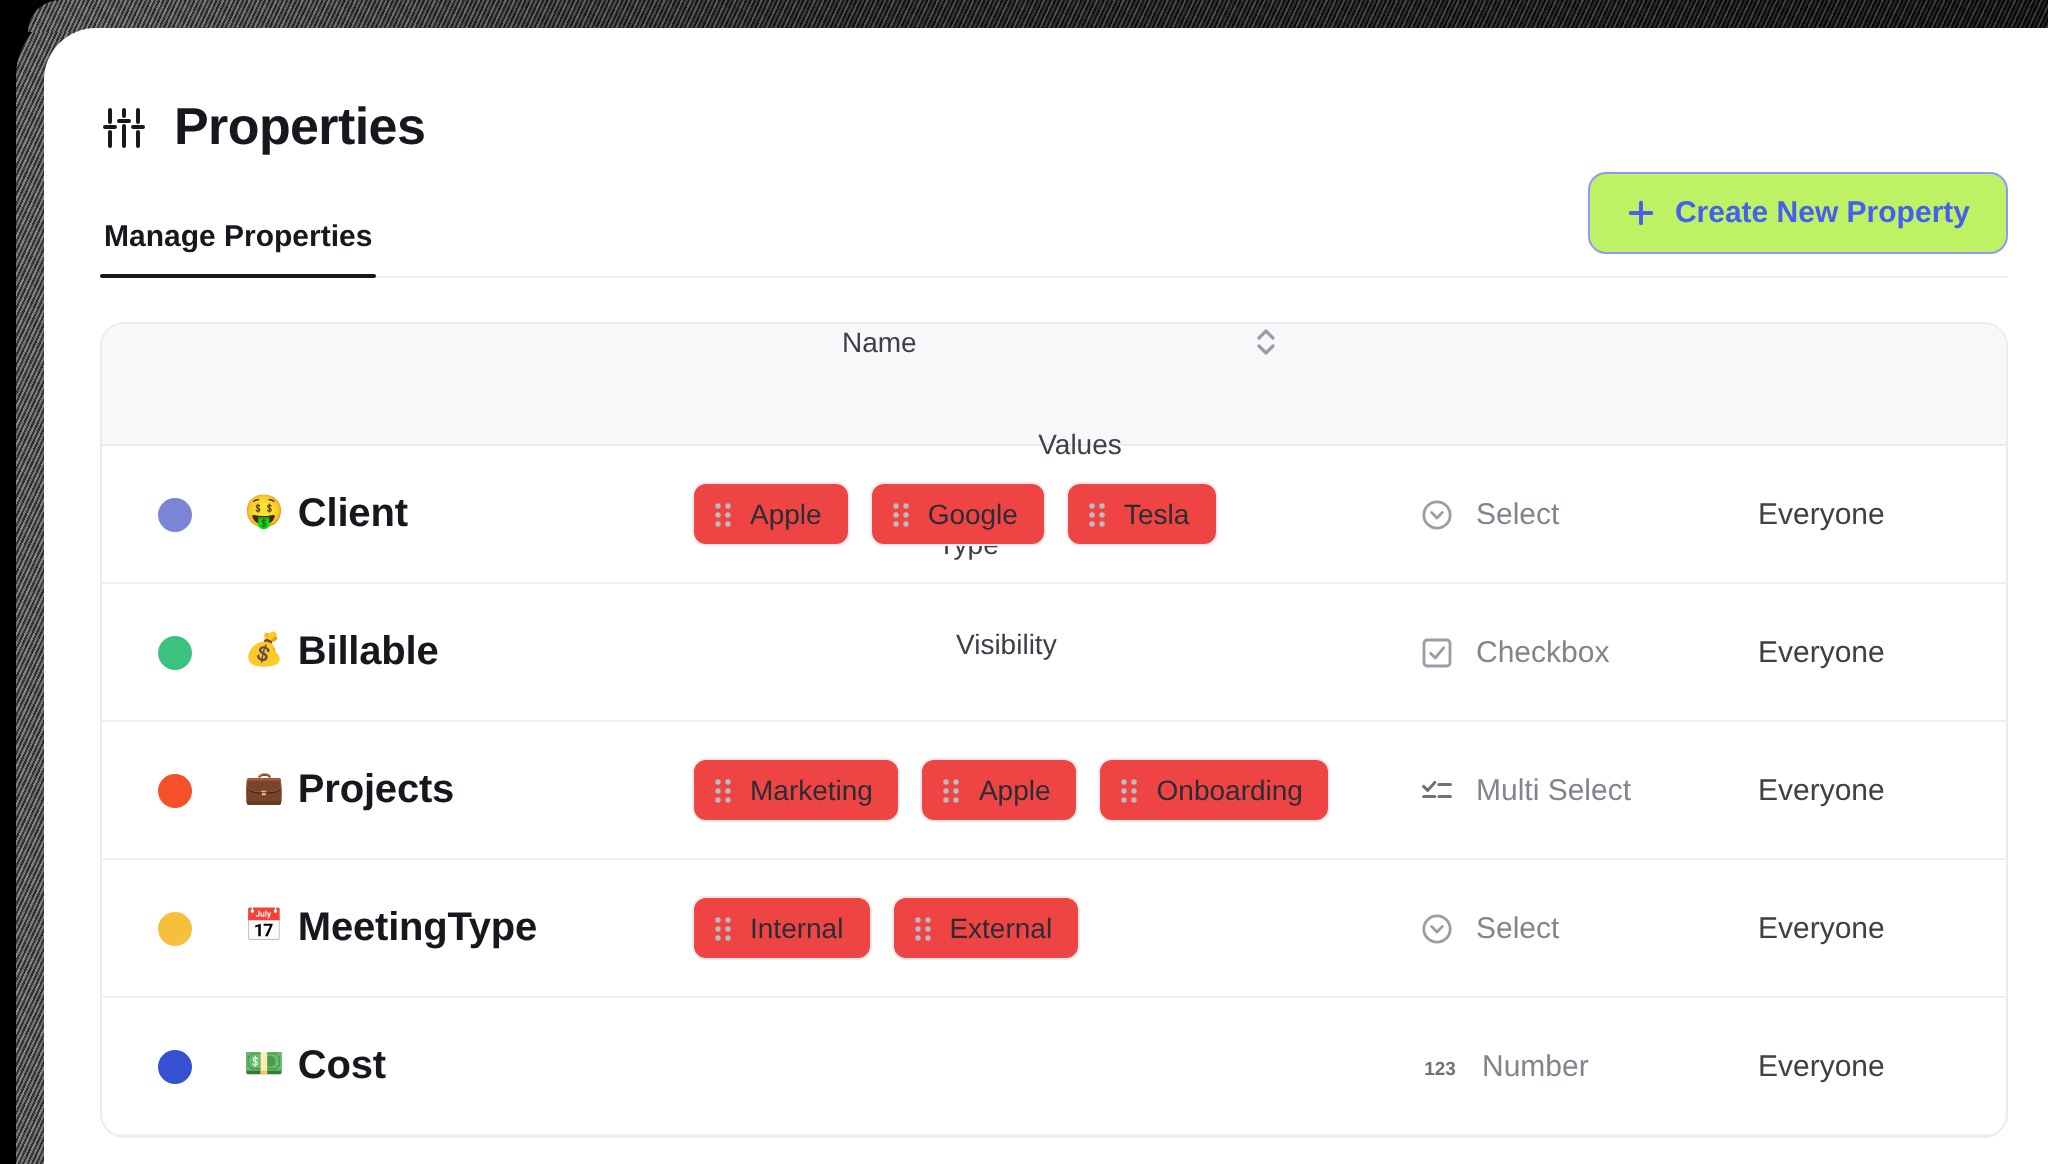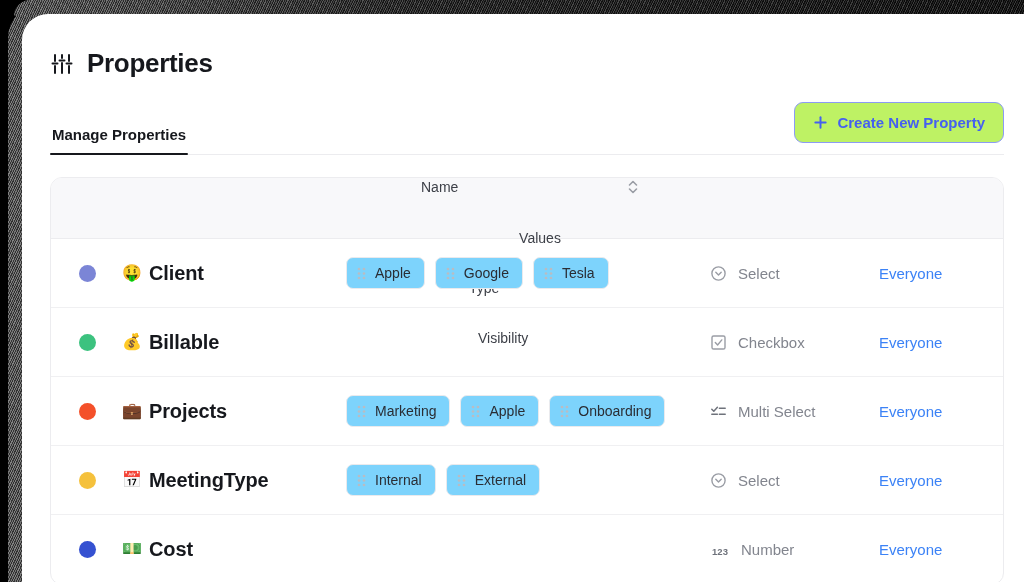--- a/index.html
+++ b/index.html
@@ -35,21 +35,21 @@
   .window-inner { padding:24px 28px 0 28px; }
 
   
   .page-header { display:flex; align-items:center; gap:13px; padding-top:10px; }
   .sliders-icon { width:24px; height:24px; display:block; flex:none; }
   .page-title { font-size:26px; font-weight:700; color:#16181d; letter-spacing:-.3px; }
 
   
   .tabs-row {
     display:flex; align-items:flex-end; justify-content:space-between;
-    margin-top:28px; border-bottom:1px solid #ececef; padding-bottom:0;
+    margin-top:12px; border-bottom:1px solid #ececef; padding-bottom:0;
     height:48px;
   }
   .tabs { display:flex; align-items:flex-end; height:100%; }
   .tab {
     font-size:15px; color:#16181d; font-weight:600;
     padding:0 2px 11px 2px; position:relative; cursor:pointer;
   }
   .tab.active:after {
     content:""; position:absolute; left:0; right:0; bottom:-1px;
     height:2.5px; background:#16181d; border-radius:2px;
@@ -93,29 +93,29 @@
 
   .th-label { font-size:14px; color:#3d4048; font-weight:500; }
   .sort-icon { width:12px; height:18px; display:block; cursor:pointer; }
 
   .dot { width:17px; height:17px; border-radius:50%; flex:none; }
   .name-emoji { font-size:16px; margin-left:26px; margin-right:7px; line-height:1; }
   .name-text { font-size:20px; font-weight:700; color:#16181d; letter-spacing:-.1px; }
 
   .chip {
     display:inline-flex; align-items:center; gap:9px;
-    background:#7dd3fc; border:1px solid #eaeaed; border-radius:7px;
+    background:#ef4444; border:1px solid #eaeaed; border-radius:7px;
     padding:7px 13px 7px 10px; font-size:14px; color:#2a2d34;
     white-space:nowrap; cursor:grab;
   }
   .grip { width:9px; height:13px; display:block; flex:none; }
 
   .type-icon { width:17px; height:17px; display:block; flex:none; }
   .type-label { font-size:15px; color:#82858e; }
-  .vis-label  { font-size:15px; color:#3b82f6; }
+  .vis-label  { font-size:15px; color:#404040; }
 </style>
 </head>
 <body>
 
 <div id="root">
   <div class="shadow-frame"></div>
   <div class="shadow-frame top"></div>
 
   <div class="window">
     <div class="window-inner">

